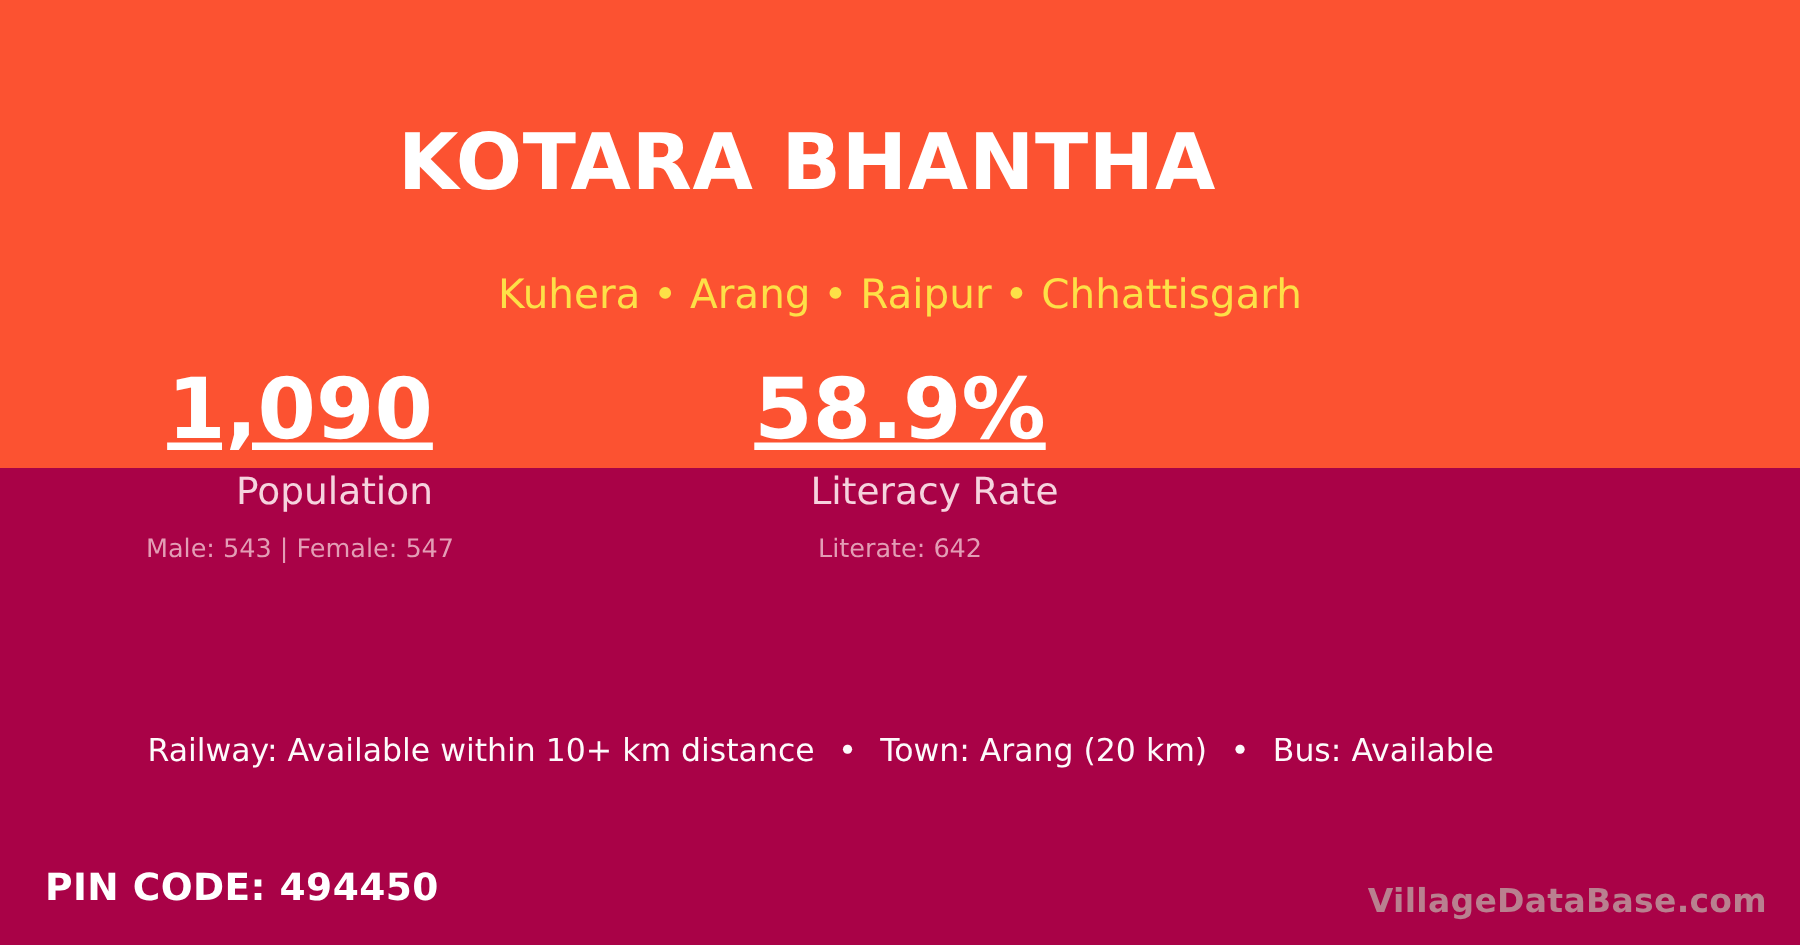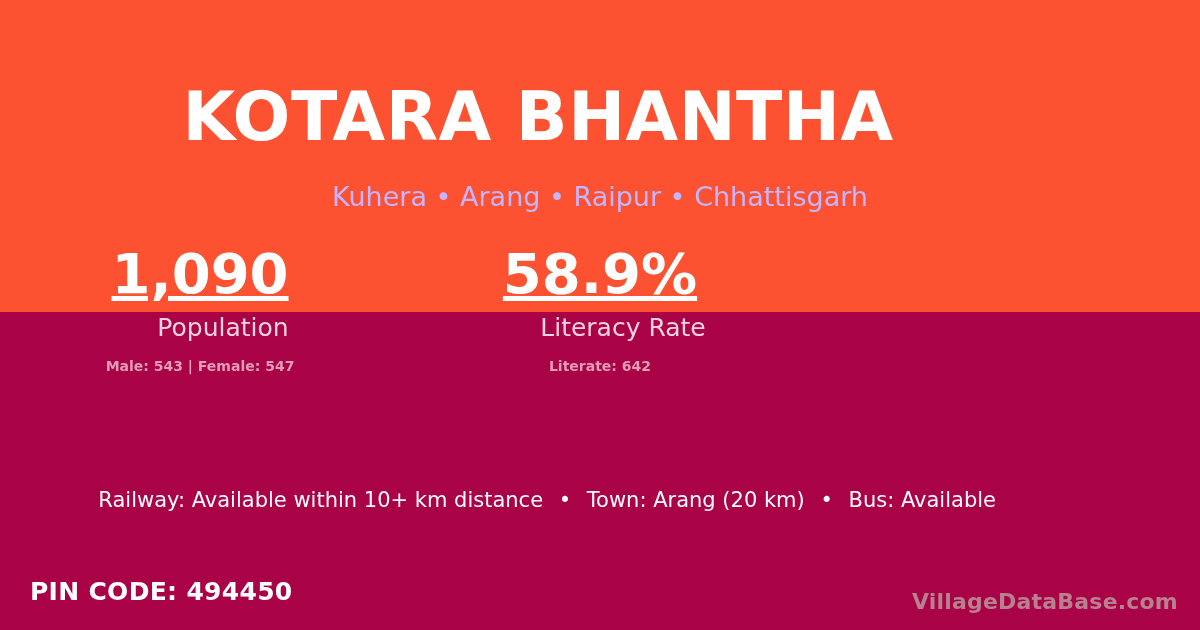--- a/index.html
+++ b/index.html
@@ -28,36 +28,36 @@
     width: 1200px;
     height: 312px;
     background: #fc5231;
   }
   #village-title {
     position: absolute;
     left: 0;
     top: 83px;
     width: 1076px;
     text-align: center;
-    font-size: 68px;
+    font-size: 52px;
     font-weight: 700;
     letter-spacing: 0.5px;
     color: #ffffff;
     line-height: 1;
     white-space: nowrap;
   }
   #village-subtitle {
     position: absolute;
     left: 0;
     top: 183px;
     width: 1200px;
     text-align: center;
     font-size: 27px;
     font-weight: 400;
-    color: #c4b5fd;
+    color: #fde047;
     line-height: 1;
     white-space: nowrap;
   }
   
   #stats-row {
     position: absolute;
     left: 0;
     top: 240px;
     width: 1200px;
     display: flex;
@@ -81,22 +81,22 @@
     font-size: 25px;
     font-weight: 400;
     color: #f6d3de;
     line-height: 34px;
     height: 34px;
     margin-top: 3px;
     white-space: nowrap;
     margin-left: 46px;
   }
   .stat-sub {
-    font-size: 14px;
-    font-weight: 700;
+    font-size: 17px;
+    font-weight: 400;
     color: #e39db5;
     line-height: 24px;
     margin-top: 9px;
     white-space: nowrap;
   }
   
   #amenities {
     position: absolute;
     left: 0;
     top: 487px;

